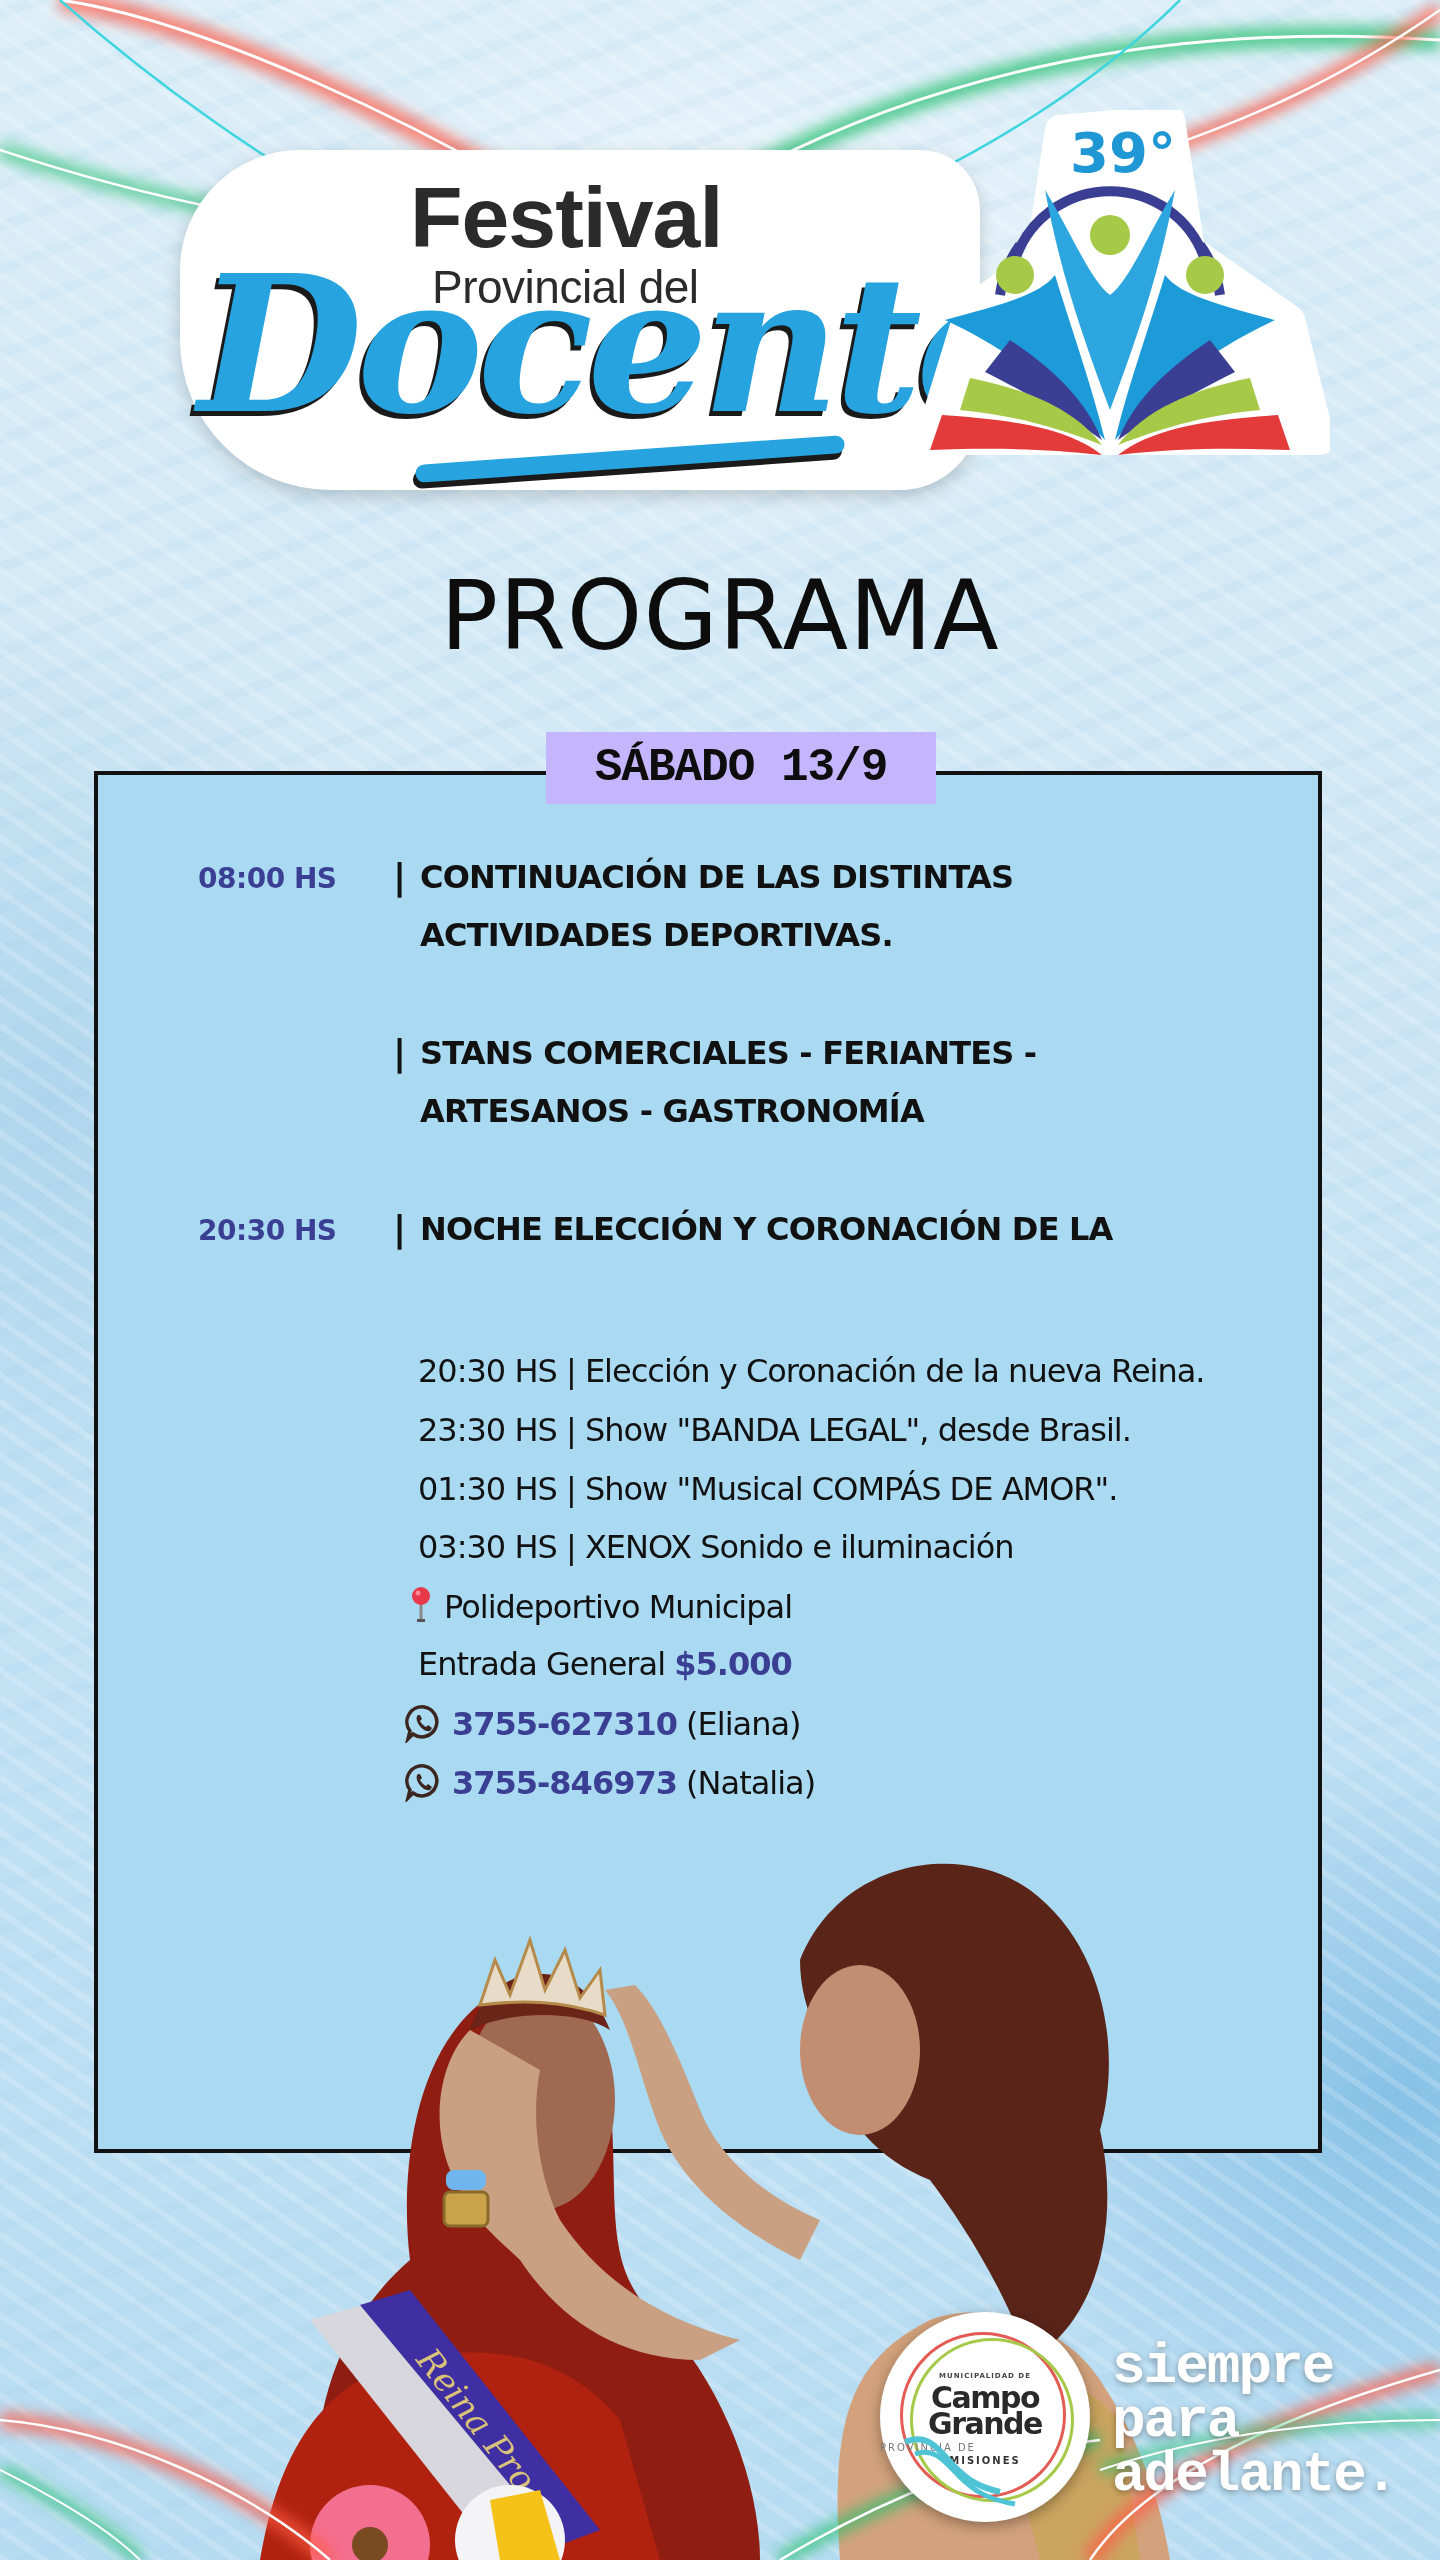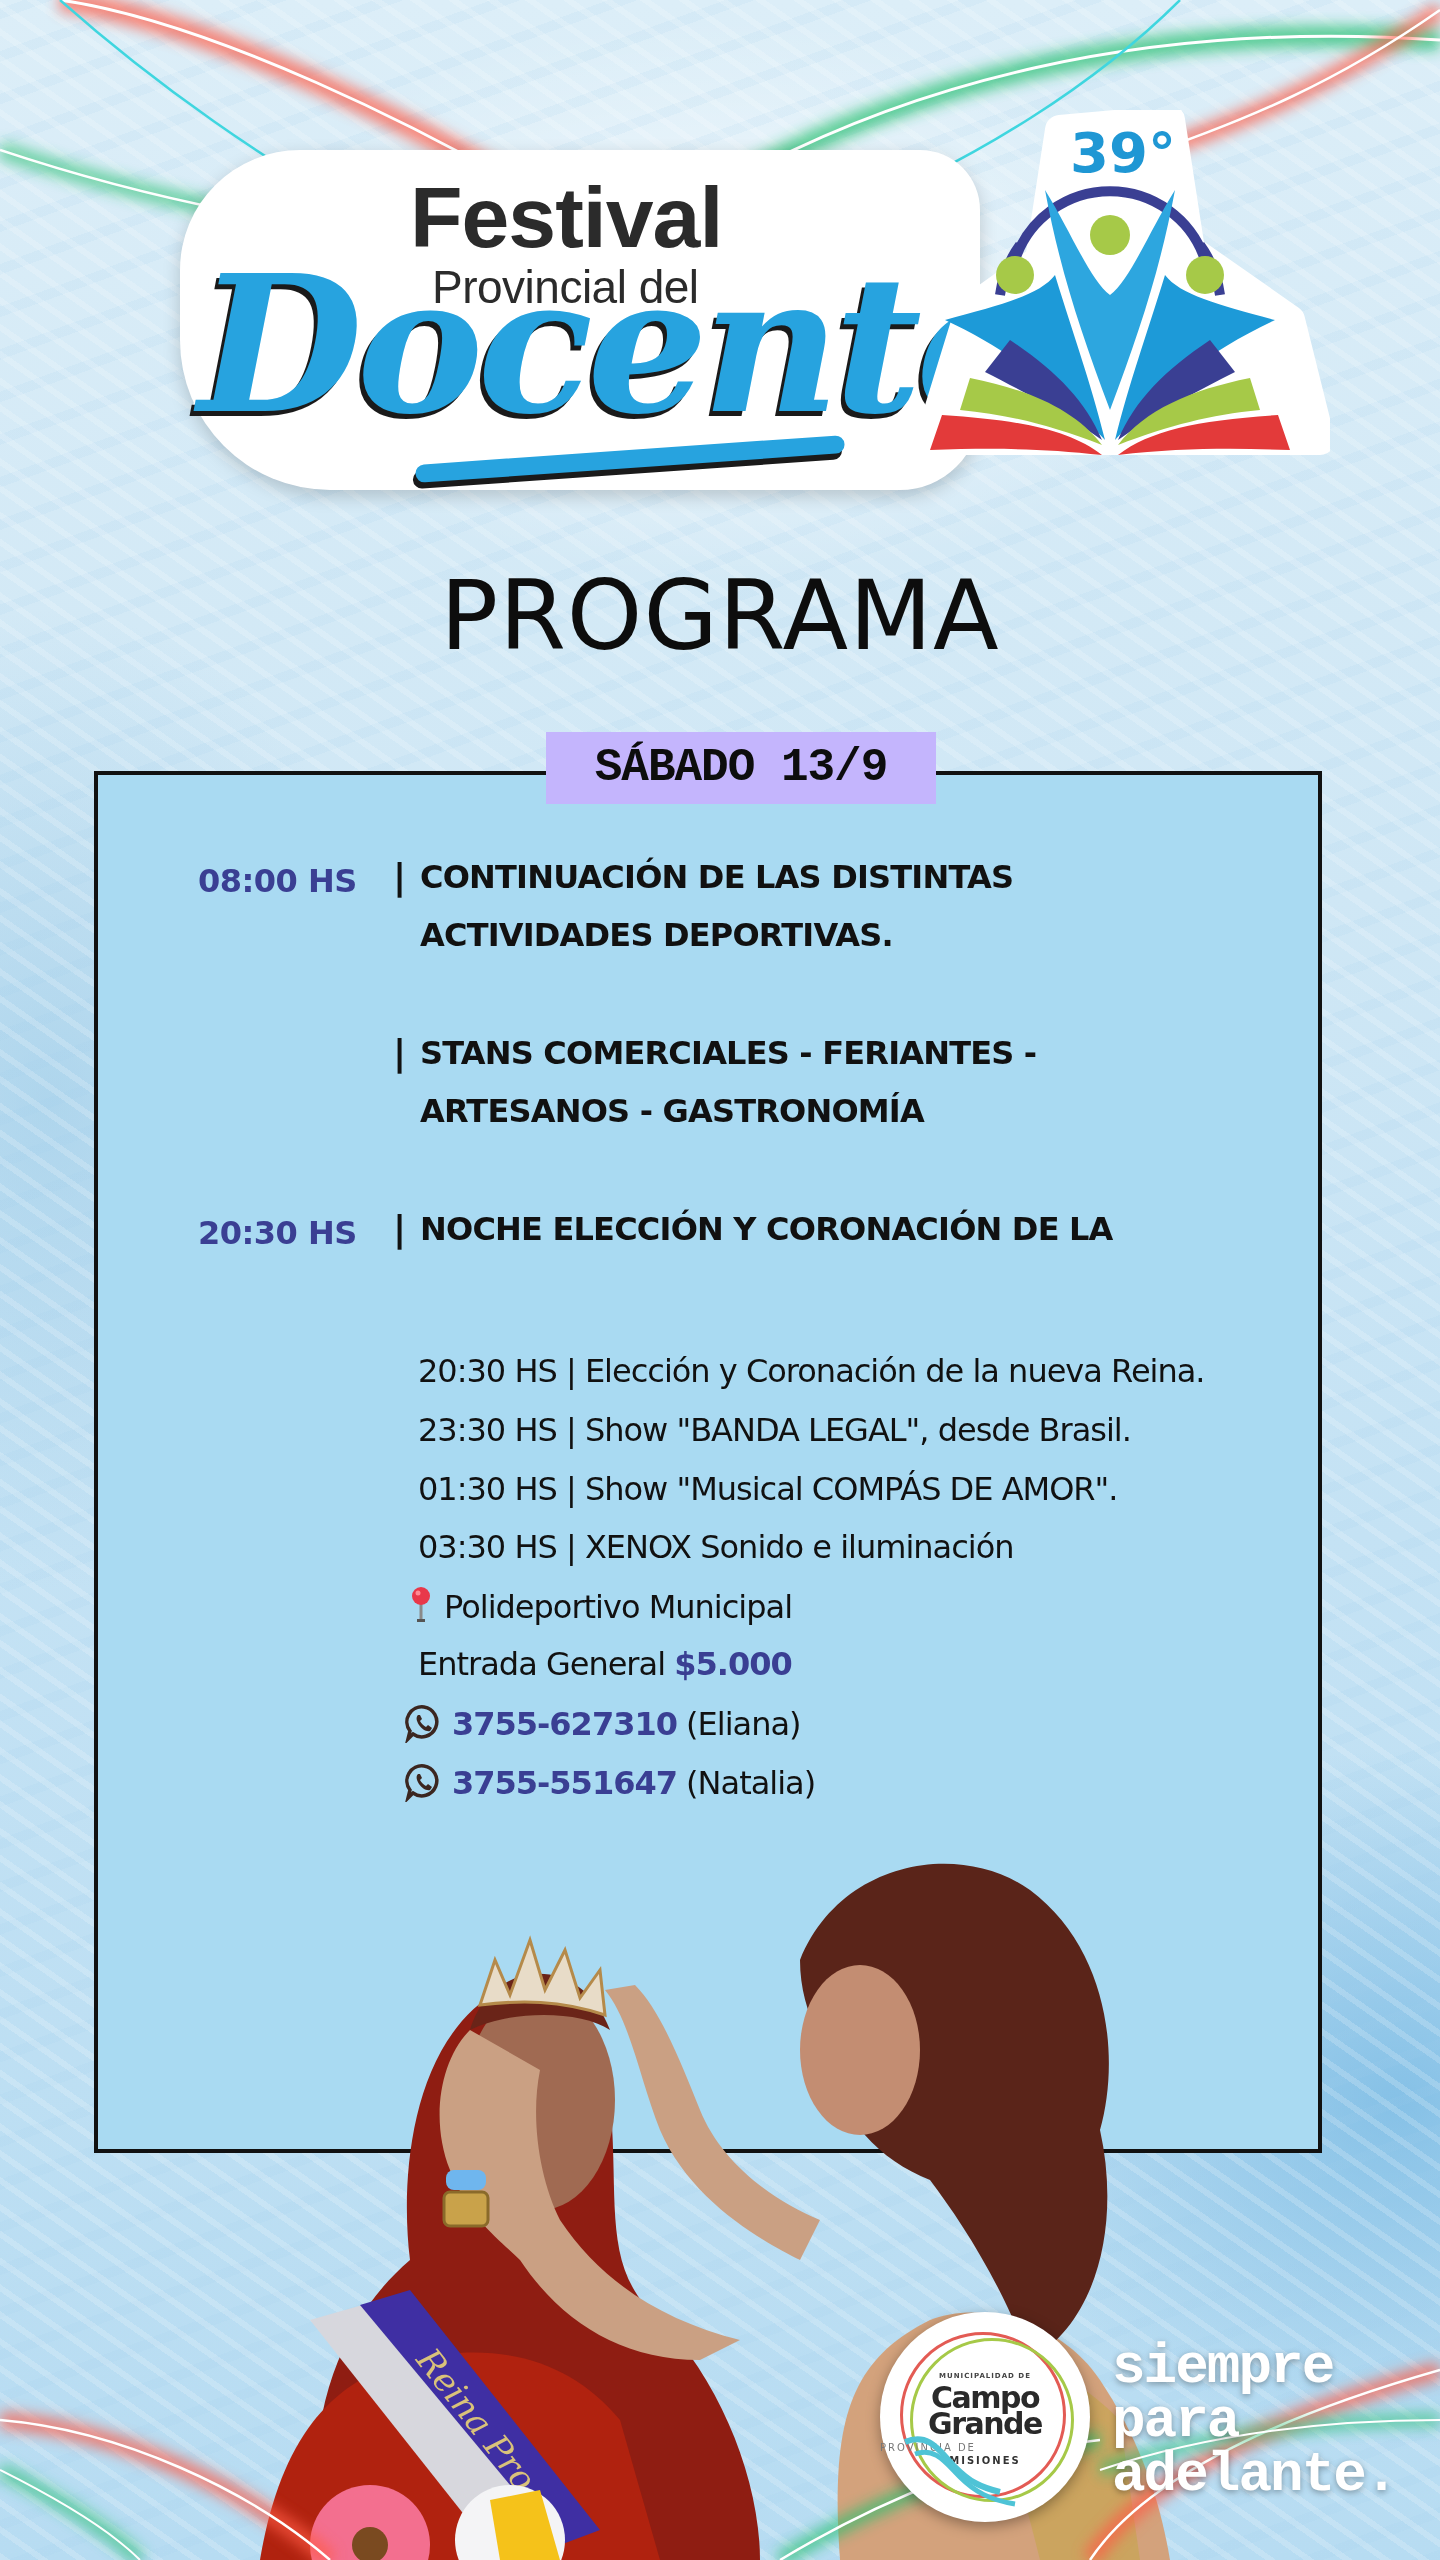--- a/index.html
+++ b/index.html
@@ -70,21 +70,21 @@
   }
   .day-tab {
     position: absolute; left: 546px; top: 732px; width: 390px; height: 72px;
     background: #c4b5fd; display: flex; align-items: center; justify-content: center;
     font-family: Liberation Mono, monospace; font-weight: 700; font-size: 46px; color: #0d0d0d;
     letter-spacing: -1px;
   }
   .row { position: absolute; left: 0; width: 1440px; }
   .time {
     position: absolute; left: 198px; font-family: "DejaVu Sans", sans-serif; font-weight: 700;
-    font-size: 32px; color: #3a3f93; letter-spacing: -0.5px;
+    font-size: 28px; color: #3a3f93; letter-spacing: -0.5px;
   }
   .bar {
     position: absolute; left: 393px; font-family: "DejaVu Sans", sans-serif; font-weight: 700;
     font-size: 36px; color: #111;
   }
   .heading {
     position: absolute; left: 420px; font-family: "DejaVu Sans", sans-serif; font-weight: 700;
     font-size: 32px; color: #111; letter-spacing: -0.8px; line-height: 58px;
   }
   .heading .light { font-weight: 400; }
@@ -232,21 +232,21 @@
   </span><span class="hl">3755-627310</span>
   <span>(Eliana)</span>
 </div>
 
 <div class="detail" style="top:1742px; left:404px">
   <span class="wa">
     <svg width="40" height="40" viewBox="0 0 40 40">
         <path d="M20,4 A15,15 0 1 1 9,31 L4,36 L6,28 A15,15 0 0 1 20,4 Z" fill="none" stroke="#3b2620" stroke-width="3.5"></path>
         <path d="M14,12 C12,14 12,17 15,22 C18,26 22,29 26,28 L28,25 L24,22 L22,24 C20,23 17,20 16,18 L18,16 L16,12 Z" fill="#3b2620"></path>
       </svg>
-  </span><span class="hl">3755-551647</span>
+  </span><span class="hl">3755-846973</span>
   <span>(Natalia)</span>
 </div>
 
 <svg class="photo" viewBox="0 0 1000 760">
 
   <path d="M80,760 C60,620 100,520 170,460 C160,380 170,240 260,190 C320,170 360,220 370,300 C380,400 360,470 420,520 C480,580 520,680 520,760 Z" fill="#8f1d12"></path>
   <path d="M20,760 C40,640 90,580 170,560 C260,540 330,560 380,620 L420,760 Z" fill="#b0220f"></path>
   <ellipse cx="300" cy="300" rx="75" ry="110" fill="#a06a52"></ellipse>
   <path d="M230,230 C250,160 340,150 370,230 C340,210 270,210 230,230 Z" fill="#6a2418"></path>
 

